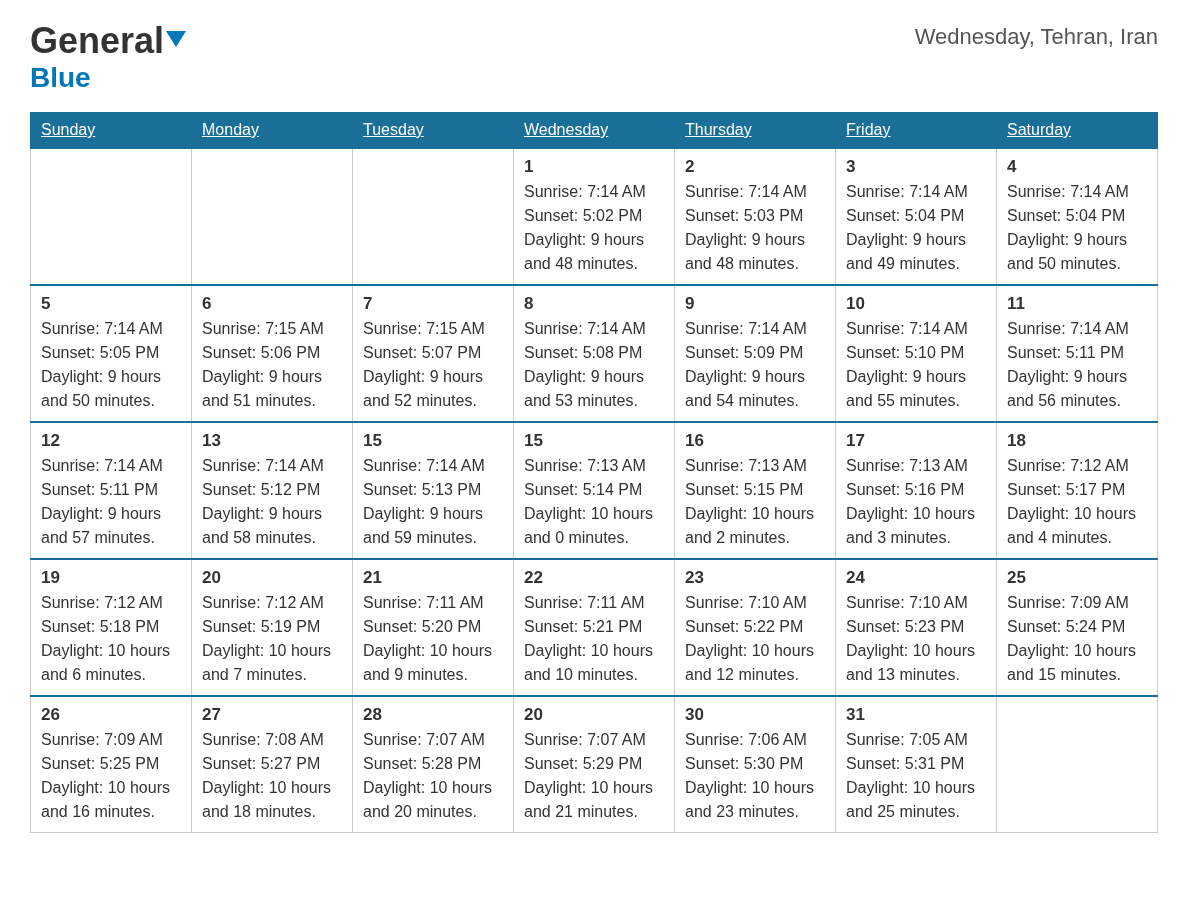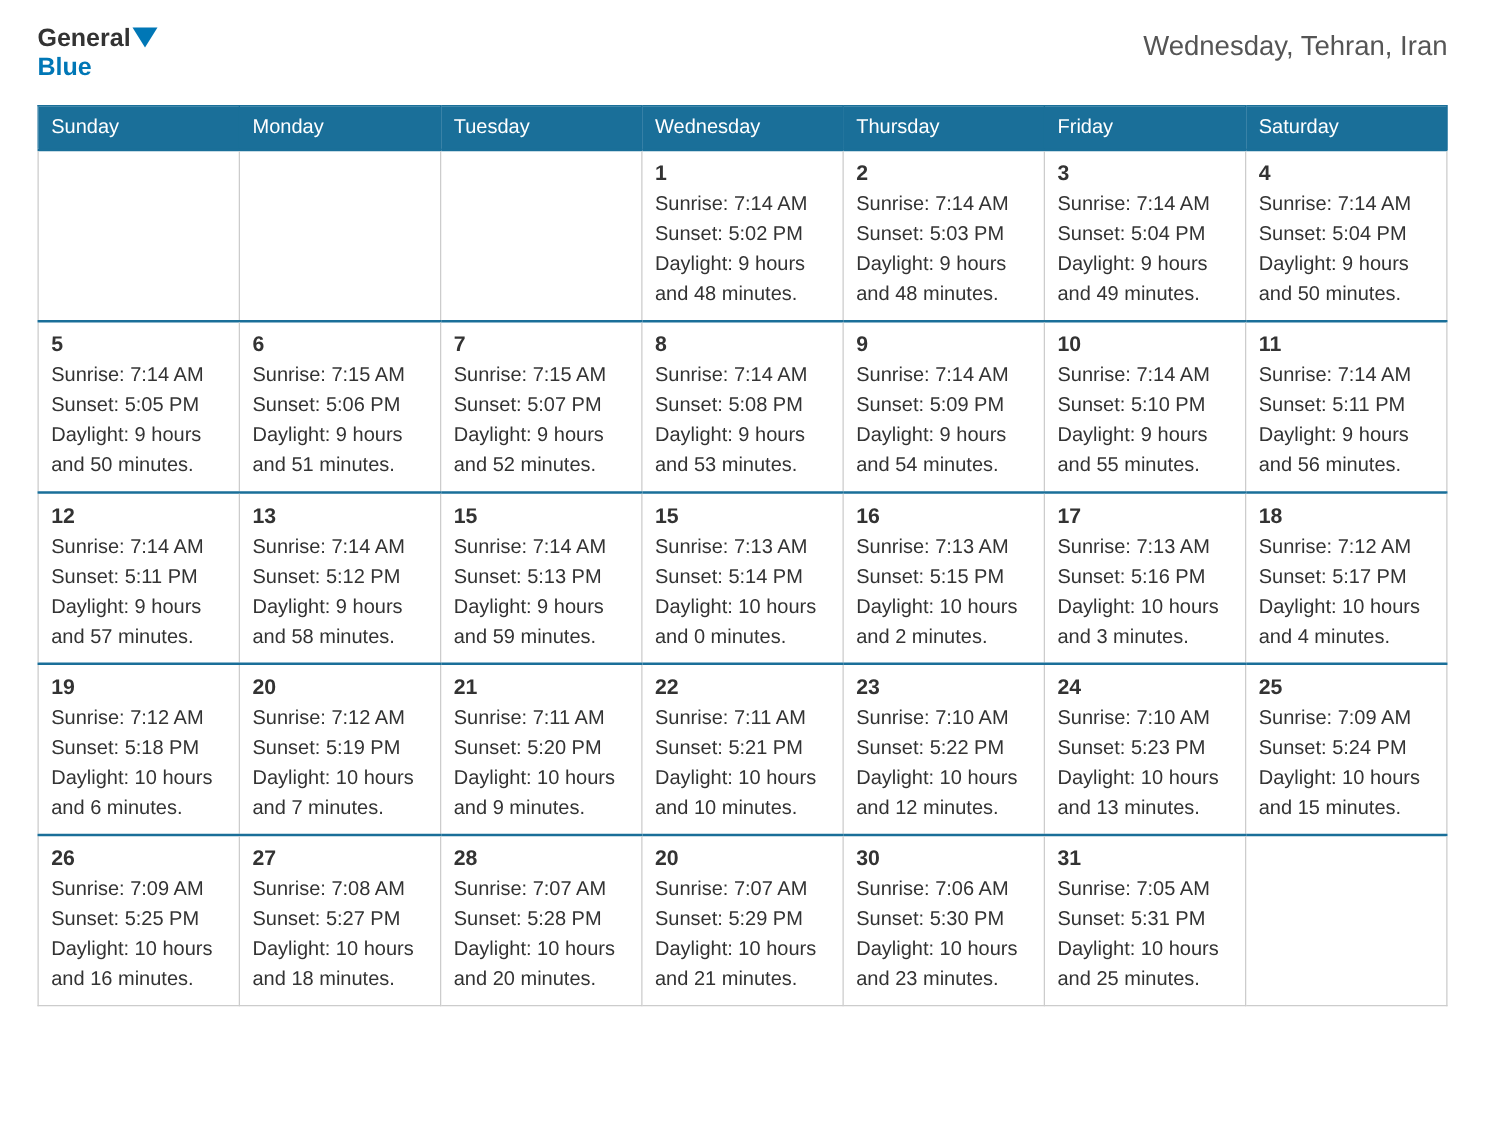--- a/index.html
+++ b/index.html
@@ -15,41 +15,41 @@
       justify-content: space-between;
       align-items: flex-start;
       margin-bottom: 18px;
     }
     .logo {
       display: flex;
       flex-direction: column;
       align-items: flex-start;
     }
     .logo-text {
-      font-size: 20px;
+      font-size: 36px;
       font-weight: bold;
       color: #333;
       display: flex;
       align-items: center;
       gap: 0;
     }
     .logo-general { color: #333; }
     .logo-triangle {
       display: inline-block;
       width: 0;
       height: 0;
       border-left: 10px solid transparent;
       border-right: 10px solid transparent;
       border-top: 16px solid #0077b6;
       margin: 0 2px;
       vertical-align: middle;
       position: relative;
       top: -2px;
     }
-    .logo-blue { color: #0077b6; font-size: 20px; font-weight: bold; text-align: right; }
+    .logo-blue { color: #0077b6; font-size: 28px; font-weight: bold; text-align: right; }
     .title-block {
       text-align: right;
     }
     .month-title {
       font-size: 52px;
       font-weight: 300;
       color: #333;
       line-height: 1.1;
     }
     .location {
@@ -63,20 +63,21 @@
       table-layout: fixed;
     }
     .calendar th {
       background: #1a6f99;
       color: #fff;
       font-size: 16px;
       font-weight: normal;
       padding: 8px 10px;
       text-align: left;
       border: 1px solid #1a6f99;
+      text-decoration: underline;
     }
     .calendar td {
       vertical-align: top;
       padding: 8px 10px;
       border: 1px solid #ccc;
       border-top: 2px solid #1a6f99;
       font-size: 13px;
       color: #333;
       height: 110px;
     }

